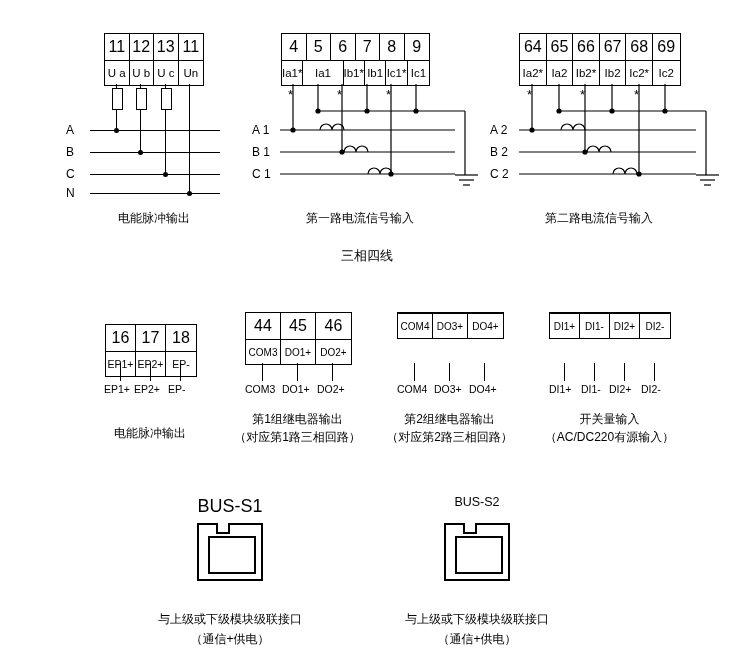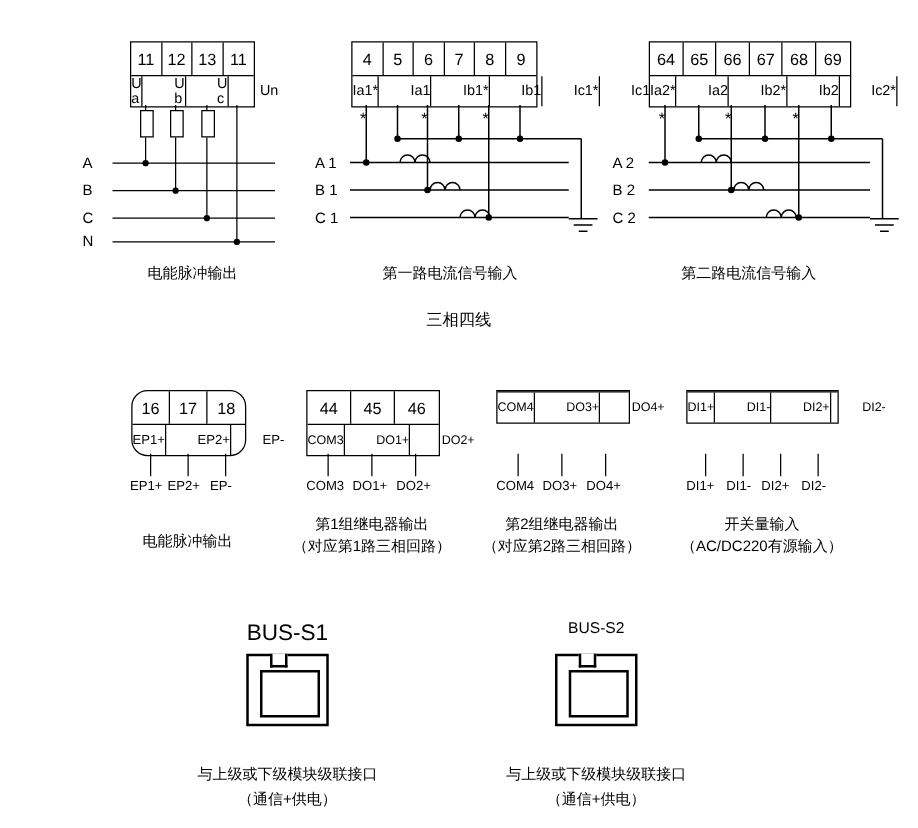--- a/index.html
+++ b/index.html
@@ -14,25 +14,25 @@
   .abs{position:absolute;}
   .lbl{font-size:12px;line-height:1.25;white-space:nowrap;}
   .center{text-align:center;}
 
   
   .tblock{position:absolute;border:1.4px solid #000;display:flex;flex-direction:column;background:#fff;}
   .trow{display:flex;}
   .tcell{
     border-right:1.2px solid #000;
     display:flex;align-items:center;justify-content:center;
-    font-size:13px;box-sizing:border-box;
+    font-size:16px;box-sizing:border-box;
   }
   .tcell:last-child{border-right:none;}
   .trow.top .tcell{height:26px;}
-  .trow.bot{border-top:1.2px solid #000;gap:25px;}
+  .trow.bot{border-top:1.2px solid #000;}
   .trow.bot .tcell{height:24px;font-size:11.5px;}
 
   
   .hline{position:absolute;background:#000;height:1.2px;}
   .vline{position:absolute;background:#000;width:1.2px;}
   .dot{position:absolute;width:5px;height:5px;border-radius:50%;background:#000;}
   .star{position:absolute;font-size:13px;line-height:1;}
 
   
   .fuse{position:absolute;border:1.2px solid #000;background:#fff;width:9px;height:20px;}
@@ -215,21 +215,21 @@
 <div class="star" style="left:634px;top:88px;">*</div>
 
 <div class="abs lbl" style="left:490px;top:123px;">A 2</div>
 <div class="abs lbl" style="left:490px;top:145px;">B 2</div>
 <div class="abs lbl" style="left:490px;top:167px;">C 2</div>
 
 <div class="abs lbl center" style="left:509px;top:211px;width:180px;">第二路电流信号输入</div>
 
 <div class="abs lbl center" style="left:287px;top:248px;width:160px;font-size:13px;">三相四线</div>
 
-<div class="tblock" style="left:105px;top:312px;width:90px;border-radius:13px;">
+<div class="tblock" style="left:105px;top:324px;width:90px;">
   <div class="trow top">
     <div class="tcell" style="width:30px">16</div>
     <div class="tcell" style="width:30px">17</div>
     <div class="tcell" style="width:30px">18</div>
   </div>
   <div class="trow bot">
     <div class="tcell" style="width:30px;font-size:10.5px">EP1+</div>
     <div class="tcell" style="width:30px;font-size:10.5px">EP2+</div>
     <div class="tcell" style="width:30px;font-size:10.5px">EP-</div>
   </div>

